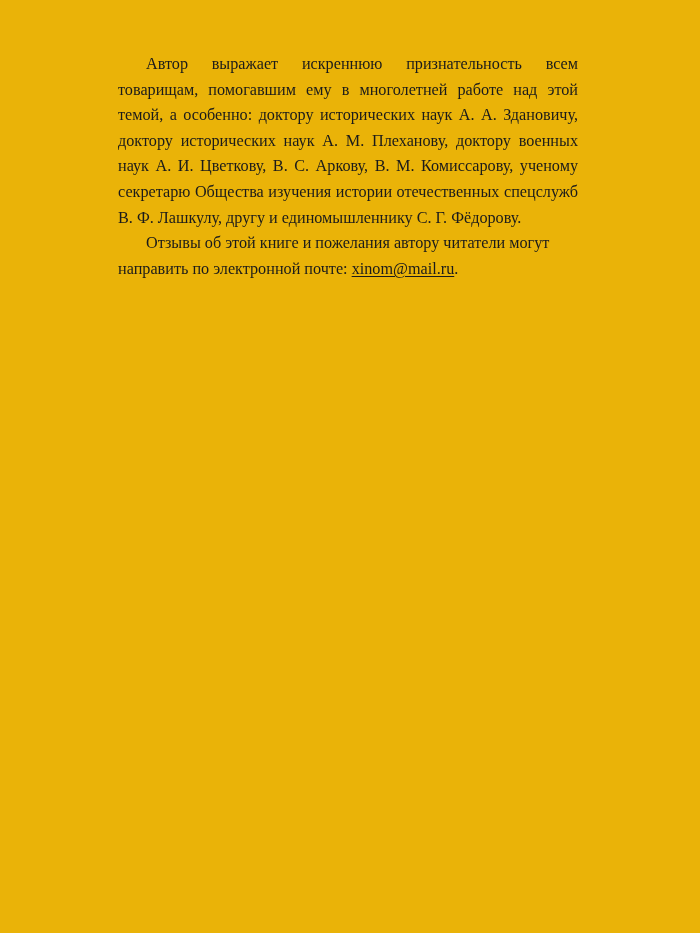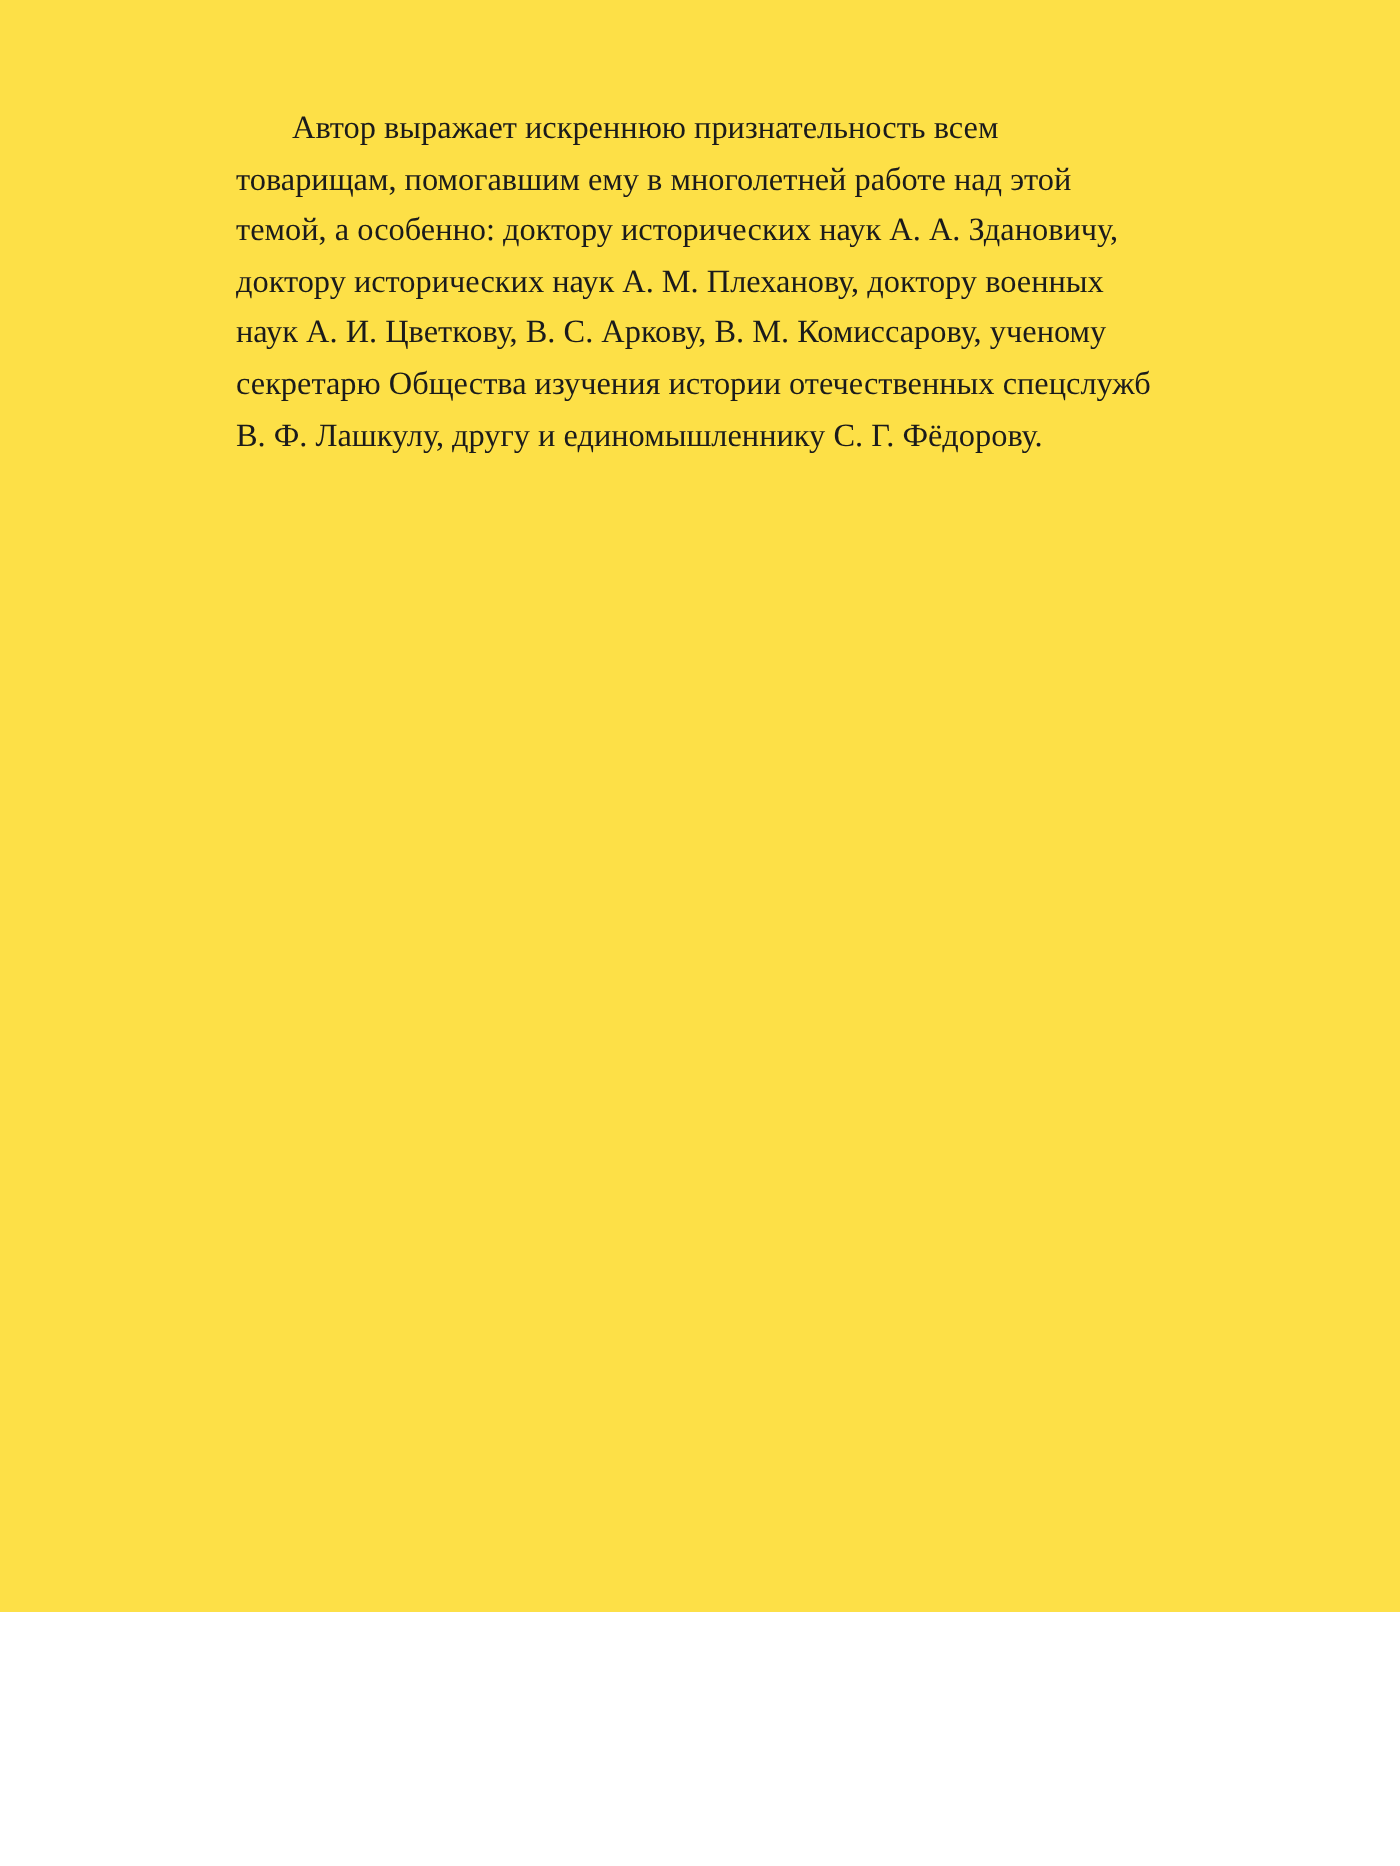--- a/index.html
+++ b/index.html
@@ -3,22 +3,22 @@
 <meta charset="utf-8">
 <style>
   html, body {
     margin: 0;
     padding: 0;
     background: #ffffff;
   }
   .page {
     position: relative;
     width: 700px;
-    height: 806px;
-    background: #fde047;
+    height: 933px;
+    background: #eab308;
     overflow: hidden;
     font-family: "Liberation Serif", "DejaVu Serif", serif;
     color: #1b1b1b;
     text-decoration: underline;
   }
   .text-block {
     position: absolute;
     left: 118px;
     top: 52px;
     width: 460px;
@@ -47,15 +47,16 @@
 </style>
 </head>
 <body>
 
 <div class="page">
   <div class="text-block">
 
     <p class="para">Автор выражает искреннюю признательность всем товарищам, помогавшим ему в многолетней работе над этой темой, а особенно: доктору исторических наук А. А. Здановичу, доктору исторических наук А. М. Плеханову, доктору военных наук А. И. Цветкову, В. С. Аркову, В. М. Комиссарову, ученому секретарю Общества изучения истории отечественных спецслужб В. Ф. Лашкулу, другу и единомышленнику С. Г. Фёдорову.</p>
 
 
+    <p class="para"><span>Отзывы об этой книге и пожелания автору читатели могут направить по электронной почте: </span><a class="email-link" href="#">xinom@mail.ru</a><span>.</span></p>
 
   </div>
 </div>
 
 </body></html>

